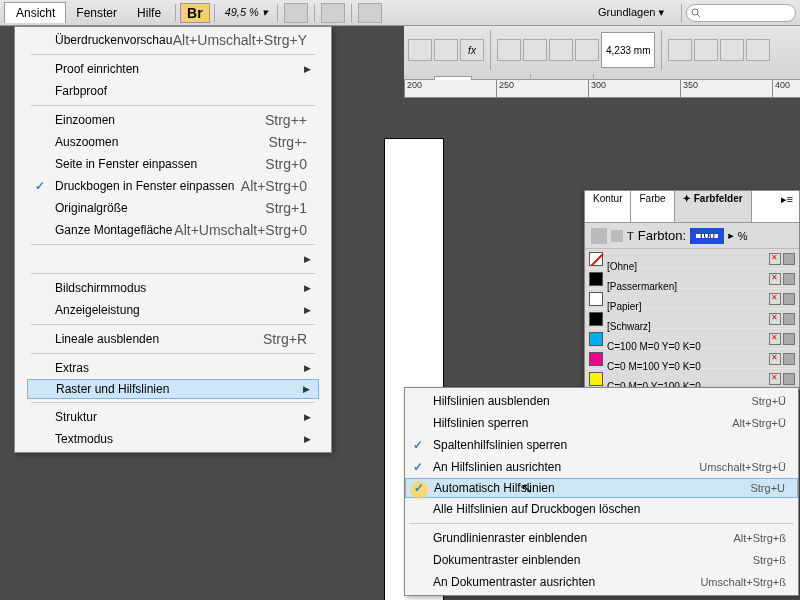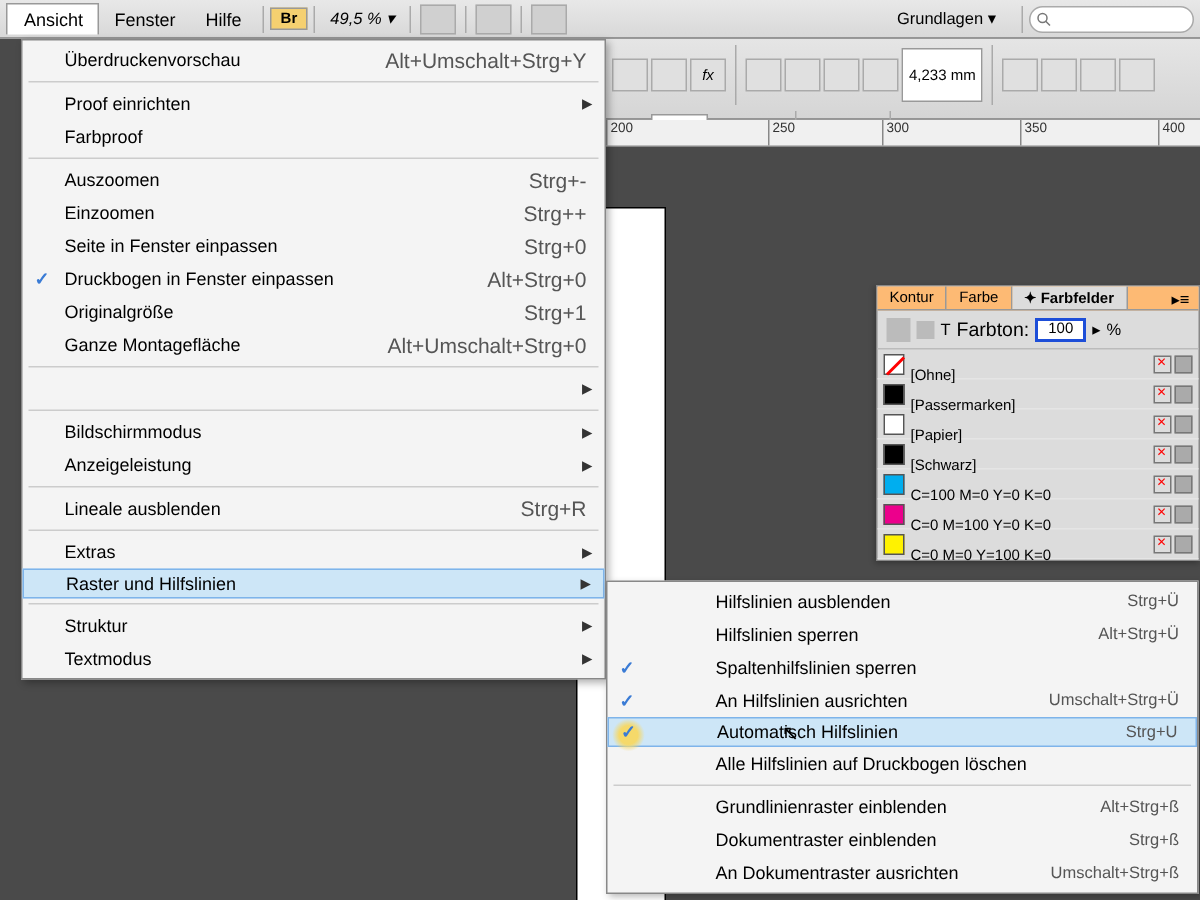--- a/index.html
+++ b/index.html
@@ -2,69 +2,69 @@
 <html><head>
 <meta charset="utf-8">
 <style>
 * { box-sizing: border-box; font-family: "Segoe UI", Tahoma, sans-serif; }
 body { margin: 0; background: #4a4a4a; width: 800px; height: 600px; overflow: hidden; position: relative; }
 
 .menubar { height: 26px; background: linear-gradient(#e8e8e8,#d8d8d8); border-bottom: 1px solid #999; display: flex; align-items: center; padding: 0 4px; font-size: 12px; }
 .menubar .menu-item { padding: 3px 10px; cursor: default; }
 .menubar .menu-item.active { background: #fff; border: 1px solid #999; border-bottom: none; padding-left: 11px; }
 .menubar .sep { width: 1px; height: 18px; background: #aaa; margin: 0 4px; }
-.menubar .br-btn { background: #f5d070; border: 1px solid #999; padding: 1px 6px; font-size: 10px; font-weight: bold; }
+.menubar .br-btn { background: #f5d070; border: 1px solid #999; padding: 1px 6px; font-size: 14px; font-weight: bold; }
 .menubar .zoom { padding: 0 6px; font-size: 11px; font-style: italic; }
 .menubar .tb-icon { width: 24px; height: 20px; background: #d0d0d0; border: 1px solid #aaa; margin: 0 2px; }
 .menubar .spacer { flex: 1; }
 .menubar .workspace { font-size: 11px; padding: 2px 12px; border: 1px solid transparent; }
 .menubar .search { width: 110px; height: 18px; border: 1px solid #aaa; background: #fff; border-radius: 9px; display: flex; align-items: center; padding-left: 4px; }
 .menubar .search svg { width: 10px; height: 10px; }
 
 .toolbar2 { position: absolute; left: 404px; right: 0; top: 26px; height: 54px; background: linear-gradient(#e5e5e5,#d5d5d5); border-bottom: 1px solid #999; display: flex; flex-wrap: wrap; align-items: center; padding: 4px; gap: 2px; }
 .toolbar2 .tb-btn { width: 24px; height: 22px; background: #e0e0e0; border: 1px solid #aaa; display:flex; align-items:center; justify-content:center; }
 .toolbar2 .tb-field { height: 36px; background: #fff; border: 1px solid #999; font-size: 10px; padding: 0 4px; display: flex; align-items: center; }
 .toolbar2 .vsep { width: 1px; height: 40px; background: #aaa; margin: 0 4px; }
 .toolbar2 .chk { display: flex; align-items: center; font-size: 11px; gap: 3px; }
 .toolbar2 .chk .box { width: 12px; height: 12px; border: 1px solid #777; background: #fff; }
 
 .ruler-h { position: absolute; left: 404px; right: 0; top: 80px; height: 18px; background: #f0f0f0; border-bottom: 1px solid #888; font-size: 9px; color: #333; }
 .ruler-h .tick { position: absolute; top: 0; height: 100%; border-left: 1px solid #888; padding-left: 2px; }
 
 .canvas { position: absolute; left: 404px; right: 0; top: 98px; bottom: 0; background: #4a4a4a; }
 .canvas .page { position: absolute; left: -20px; top: 40px; width: 60px; height: 500px; background: #fff; border: 1px solid #000; }
 
-.dropdown { position: absolute; left: 14px; top: 26px; width: 390px; background: #f4f4f4; border: 1px solid #888; box-shadow: 2px 2px 5px rgba(0,0,0,0.3); font-size: 12px; padding: 2px 0; }
+.dropdown { position: absolute; left: 14px; top: 26px; width: 318px; background: #f4f4f4; border: 1px solid #888; box-shadow: 2px 2px 5px rgba(0,0,0,0.3); font-size: 12px; padding: 2px 12px; }
 .dropdown .row { display: flex; align-items: center; height: 22px; padding: 0 12px 0 28px; position: relative; }
 .dropdown .row.highlight { background: #cde6f7; border: 1px solid #7eb4ea; height: 20px; }
 .dropdown .row .chk { position: absolute; left: 8px; color: #3a7bd5; font-weight:bold; }
 .dropdown .row .label { flex: 1; }
 .dropdown .row .shortcut { color: #555; font-size: 14px; }
 .dropdown .row .arrow { position: absolute; right: 8px; font-size: 9px; color: #333; }
 .dropdown .divider { height: 1px; background: #ccc; margin: 3px 4px; }
 
 .submenu { position: absolute; left: 404px; top: 387px; width: 395px; background: #f4f4f4; border: 1px solid #888; box-shadow: 2px 2px 5px rgba(0,0,0,0.3); font-size: 12px; padding: 2px 0; z-index: 50; }
 .submenu .row { display: flex; align-items: center; height: 22px; padding: 0 12px 0 28px; position: relative; }
 .submenu .row.highlight { background: #cde6f7; border: 1px solid #7eb4ea; height: 20px; }
 .submenu .row .chk { position: absolute; left: 8px; color: #3a7bd5; font-weight: bold; }
-.submenu .row .label { flex: 1; margin-left: 44px; }
+.submenu .row .label { flex: 1; }
 .submenu .row .shortcut { color: #555; font-size: 11px; }
 .submenu .divider { height: 1px; background: #ccc; margin: 3px 4px; }
 .submenu .ring { position: absolute; left: 2px; top: 0px; width: 22px; height: 22px; border-radius: 50%; background: radial-gradient(circle, #f5d96a 40%, rgba(245,217,106,0) 70%); }
 .submenu .cursor { position: absolute; left: 115px; top: 1px; font-size: 14px; }
 
 .panel { position: absolute; right: 0; top: 190px; width: 216px; background: #dcdcdc; border: 1px solid #888; box-shadow: -1px 1px 4px rgba(0,0,0,0.3); font-size: 11px; z-index: 30; }
-.panel .tabs { display: flex; height: 16px; background: #fdba74; border-bottom: 1px solid #999; }
+.panel .tabs { display: flex; height: 32px; background: #ffffff; border-bottom: 1px solid #999; }
 .panel .tab { padding: 2px 8px; border-right: 1px solid #999; font-size: 10px; }
 .panel .tab.active { background: #dcdcdc; font-weight: bold; }
 .panel .tab-arrow { margin-left: auto; padding: 2px 6px; }
 .panel .controls { display: flex; align-items: center; height: 26px; padding: 0 6px; gap: 4px; border-bottom: 1px solid #bbb; }
 .panel .controls .icon { width: 16px; height: 16px; background: #bbb; }
 .panel .controls .txt { font-size: 13px; }
-.panel .controls input { width: 34px; height: 16px; font-size: 10px; border: 2px solid #1d4ed8; text-align: center; }
+.panel .controls input { width: 34px; height: 16px; font-size: 10px; border: 6px solid #1d4ed8; }
 .panel .swatch-row { display: flex; align-items: center; height: 20px; padding: 0 4px; gap: 4px; border-bottom: 1px solid #e5e5e5; }
 .panel .sw { width: 14px; height: 14px; border: 1px solid #555; flex-shrink: 0; }
 .panel .sw.none { background: #fff; position: relative; }
 .panel .sw.none::after { content:''; position:absolute; left:-1px; top:6px; width:16px; height:2px; background:red; transform:rotate(-45deg); }
 .panel .sw.reg { background: #000; position: relative; }
 .panel .swname { flex: 1; font-size: 10px; margin-top: 16px; }
 .panel .swicons { display: flex; gap: 2px; }
 .panel .swicons .si { width: 12px; height: 12px; background: #aaa; border: 1px solid #777; }
 .panel .swicons .si.x { background: #ddd; position:relative; }
 .panel .swicons .si.x::after { content:'✕'; font-size:8px; color:red; position:absolute; left:1px; top:-1px; }
@@ -122,21 +122,21 @@
   <div class="tb-btn"></div>
   <div class="vsep"></div>
   <div class="chk">
       <div class="box"></div>
       <span>Automatisch einpassen</span>
     </div>
 </div>
 
 <div class="ruler-h">
   <div class="tick" style="left:0">200</div>
-  <div class="tick" style="left:108px">250</div>
+  <div class="tick" style="left:92px">250</div>
   <div class="tick" style="left:184px">300</div>
   <div class="tick" style="left:276px">350</div>
   <div class="tick" style="left:368px">400</div>
 </div>
 
 <div class="canvas">
   <div class="page"></div>
 </div>
 
 <div class="dropdown" id="dropdown">
@@ -147,26 +147,26 @@
     <div class="divider"></div>
     <div class="row">
       <span class="label">Proof einrichten</span>
       <span class="arrow">▶</span>
     </div>
     <div class="row">
       <span class="label">Farbproof</span>
     </div>
     <div class="divider"></div>
     <div class="row">
+      <span class="label">Einzoomen</span>
+      <span class="shortcut">Strg++</span>
+    </div>
+    <div class="row">
       <span class="label">Auszoomen</span>
       <span class="shortcut">Strg+-</span>
-    </div>
-    <div class="row">
-      <span class="label">Einzoomen</span>
-      <span class="shortcut">Strg++</span>
     </div>
     <div class="row">
       <span class="label">Seite in Fenster einpassen</span>
       <span class="shortcut">Strg+0</span>
     </div>
     <div class="row">
       <span class="chk">✓</span>
       <span class="label">Druckbogen in Fenster einpassen</span>
       <span class="shortcut">Alt+Strg+0</span>
     </div>

